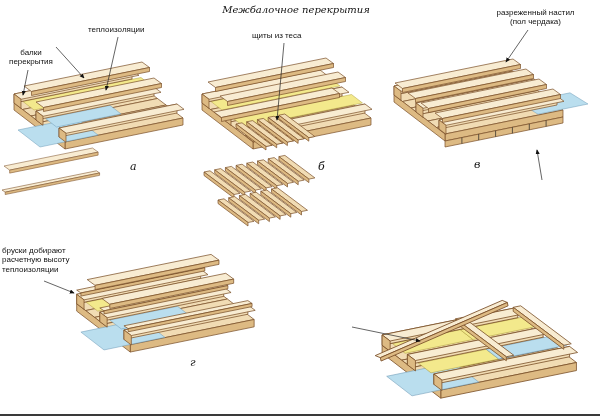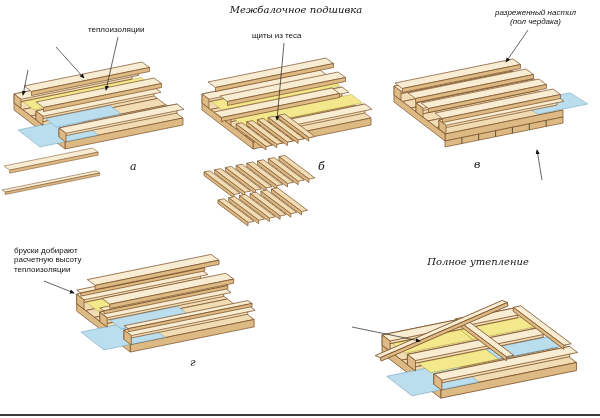--- a/index.html
+++ b/index.html
@@ -72,28 +72,29 @@
       </g>
       <g id="yellow2">
         <polygon class="f-yel" points="45.5,110.5 163.5,86.5 174.5,95 56.5,119"></polygon>
       </g>
       <g id="blue-bay2">
         <polygon class="f-blu" points="45.5,110.5 110,97.4 121,105.9 56.5,119"></polygon>
       </g>
     </defs>
   </svg>
 
-  <div class="title" style="left:196px;top:4px;width:200px;">Межбалочное подшивка</div>
-  <div class="title" style="left:408px;top:256px;width:140px;">Полное утепление</div>
+  <div class="title" style="left:196px;top:4px;width:200px;">Межбалочное перекрытия</div>
 
   <div class="lbl" style="left:88px;top:25px;">теплоизоляции</div>
+  <div class="lbl ctr" style="left:2px;top:48px;width:58px;">балки
+перекрытия</div>
   <div class="lbl" style="left:252px;top:31px;">щиты из теса</div>
-  <div class="lbl ctr" style="left:478px;top:8px;width:115px;font-style:italic;">разреженный настил
+  <div class="lbl ctr" style="left:478px;top:8px;width:115px;">разреженный настил
 (пол чердака)</div>
-  <div class="lbl" style="left:2px;top:246px;width:95px;margin-left:12px;">бруски добирают
+  <div class="lbl" style="left:2px;top:246px;width:95px;">бруски добирают
 расчетную высоту
 теплоизоляции</div>
 
   <div class="letter" style="left:130px;top:160px;">а</div>
   <div class="letter" style="left:318px;top:160px;">б</div>
   <div class="letter" style="left:474px;top:158px;">в</div>
   <div class="letter" style="left:190px;top:356px;">г</div>
 
   <svg class="diag" style="left:0;top:8px;" width="200" height="205" viewBox="0 0 200 205">
     <use href="#deck"></use>

